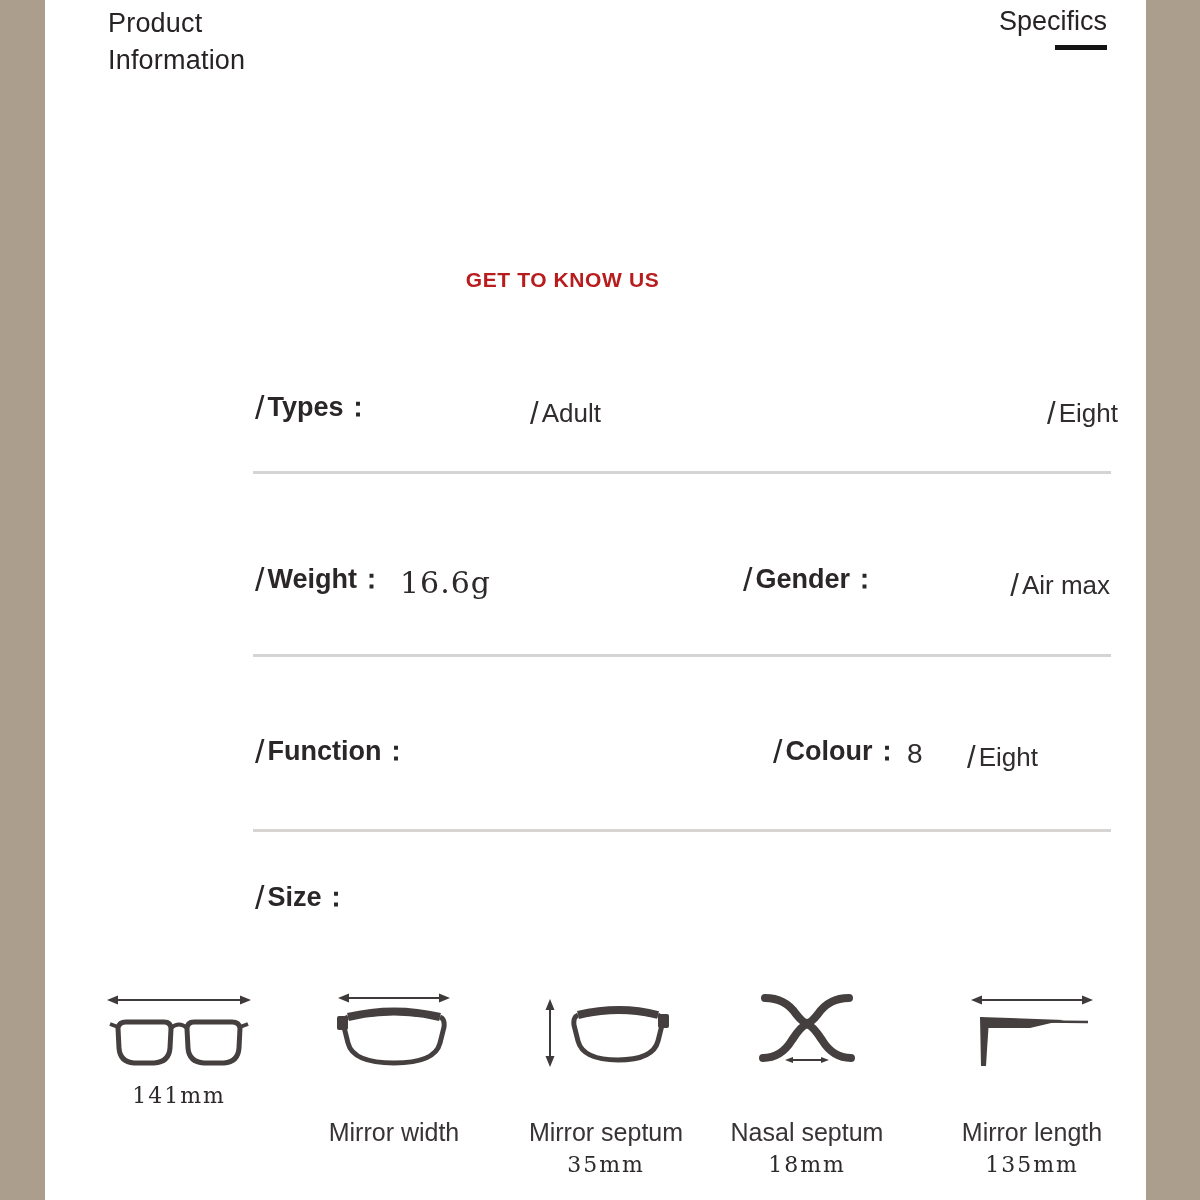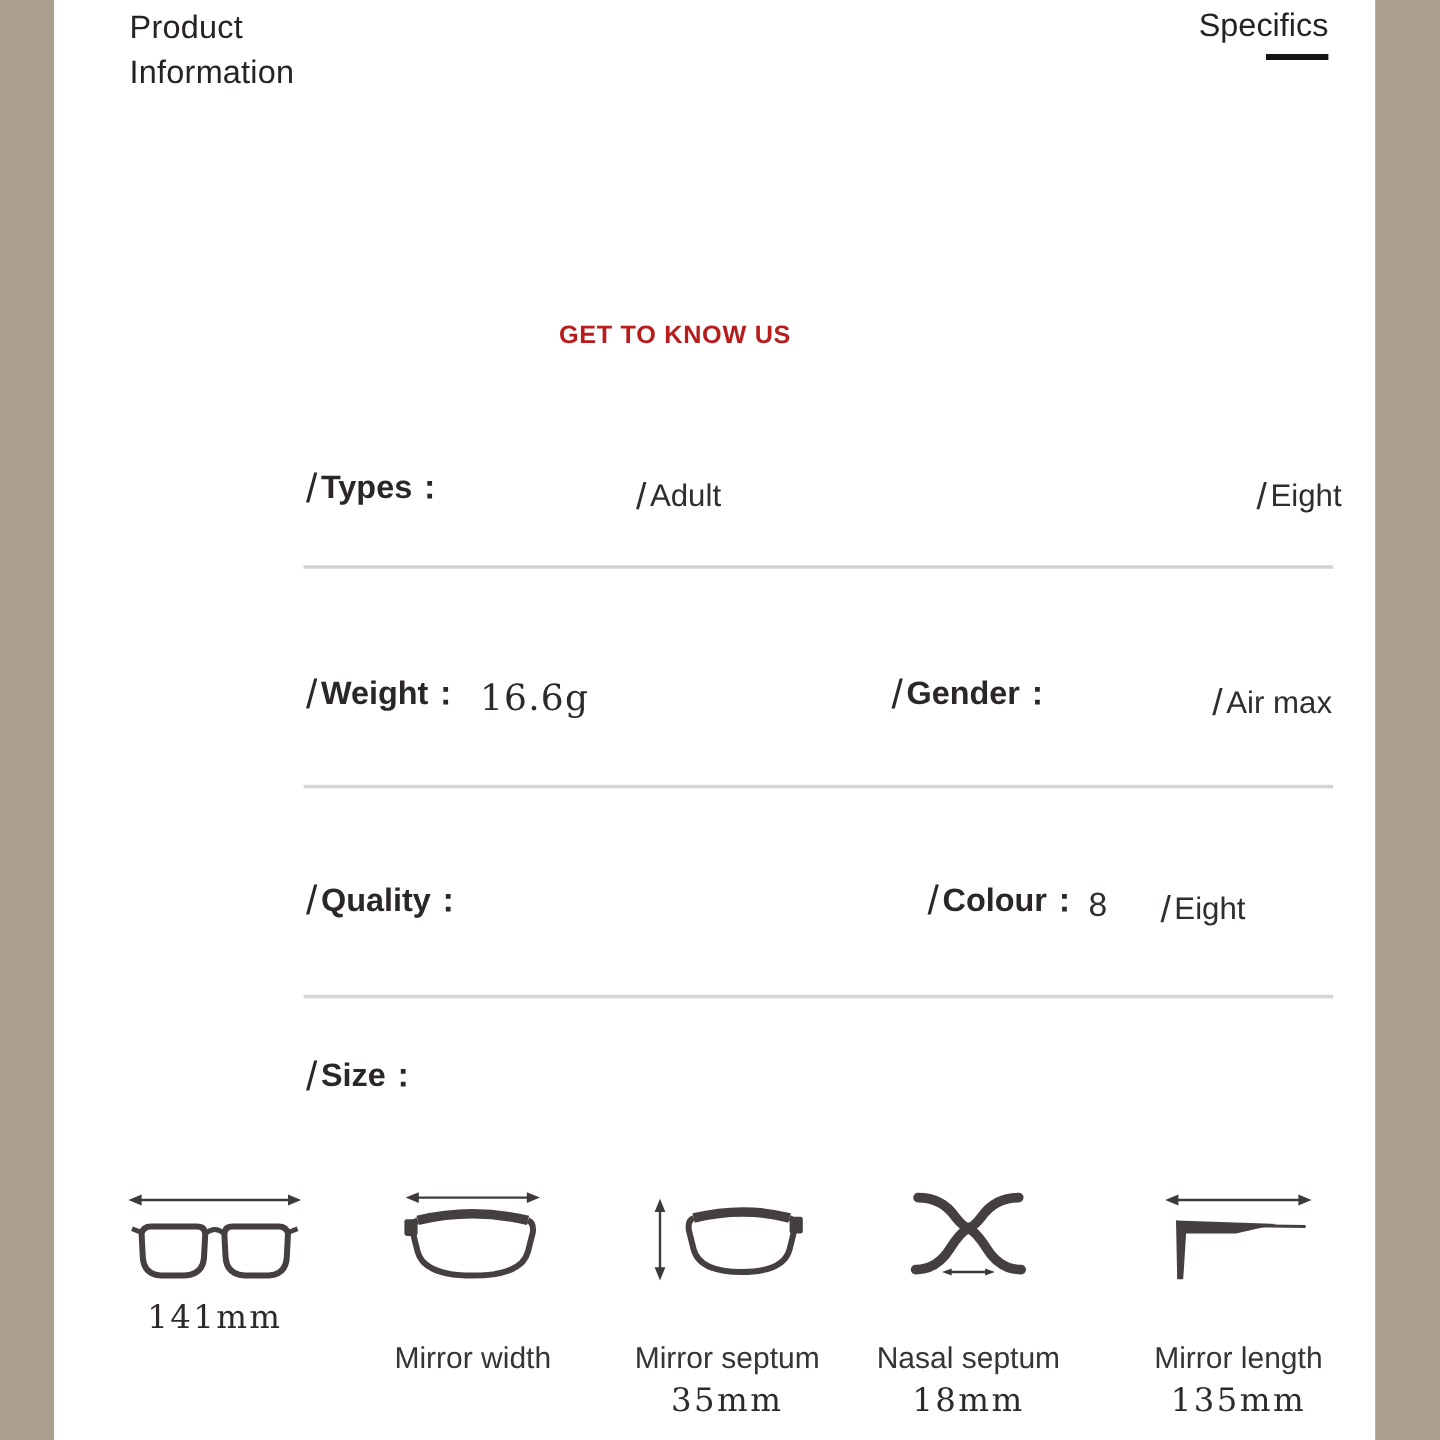--- a/index.html
+++ b/index.html
@@ -41,21 +41,21 @@
     font-family:"DejaVu Serif", serif; font-size:30px;
     letter-spacing:1px; color:#2e2a2b;
   }
   .divider { position:absolute; left:253px; width:858px; height:3px; background:#d7d5d4; }
 
   .mcol { position:absolute; top:986px; width:212px; text-align:center; }
   .icon-wrap { height:92px; display:flex; align-items:center; justify-content:center; }
   .mname { margin-top:40px; font-size:25px; color:#383334; }
   .mvalue {
     margin-top:5px; font-family:"DejaVu Serif", serif;
-    font-size:27px; letter-spacing:2px; color:#2e2a2b;
+    font-size:22px; letter-spacing:2px; color:#2e2a2b;
   }
   svg .ln { stroke:#45403f; fill:none; }
   svg .ar { stroke:#3e3a39; fill:none; stroke-width:2; }
   svg .ah { fill:#3e3a39; stroke:none; }
   svg .fl { fill:#45403f; stroke:none; }
 </style>
 </head>
 <body>
 
 <div class="side-bar left"></div>
@@ -82,21 +82,21 @@
 
 <div class="spec-row" style="top:560px">
   <span class="cell lbl" style="left:0"><span class="slash">/</span><span>Weight</span><span class="colon">：</span></span>
   <span class="cell val num-serif" style="left:145px;top:5px">16.6g</span>
   <span class="cell lbl" style="left:488px"><span class="slash">/</span><span>Gender</span><span class="colon">：</span></span>
   <span class="cell val" style="right:8px"><span class="slash">/</span><span>Air max</span></span>
 </div>
 <div class="divider" style="top:654px"></div>
 
 <div class="spec-row" style="top:732px">
-  <span class="cell lbl" style="left:0"><span class="slash">/</span><span>Quality</span><span class="colon">：</span></span>
+  <span class="cell lbl" style="left:0"><span class="slash">/</span><span>Function</span><span class="colon">：</span></span>
   <span class="cell lbl" style="left:518px"><span class="slash">/</span><span>Colour</span><span class="colon">：</span></span>
   <span class="cell val" style="left:652px;top:6px;font-size:28px">8</span>
   <span class="cell val" style="left:712px"><span class="slash">/</span><span>Eight</span></span>
 </div>
 <div class="divider" style="top:829px"></div>
 
 <div class="spec-row" style="top:878px">
   <span class="cell lbl" style="left:0"><span class="slash">/</span><span>Size</span><span class="colon">：</span></span>
 </div>
 

